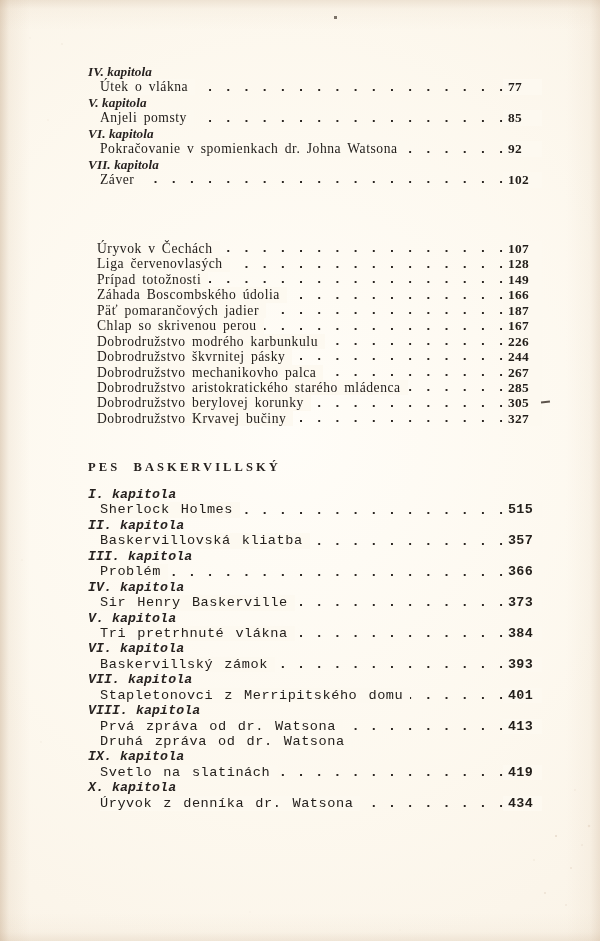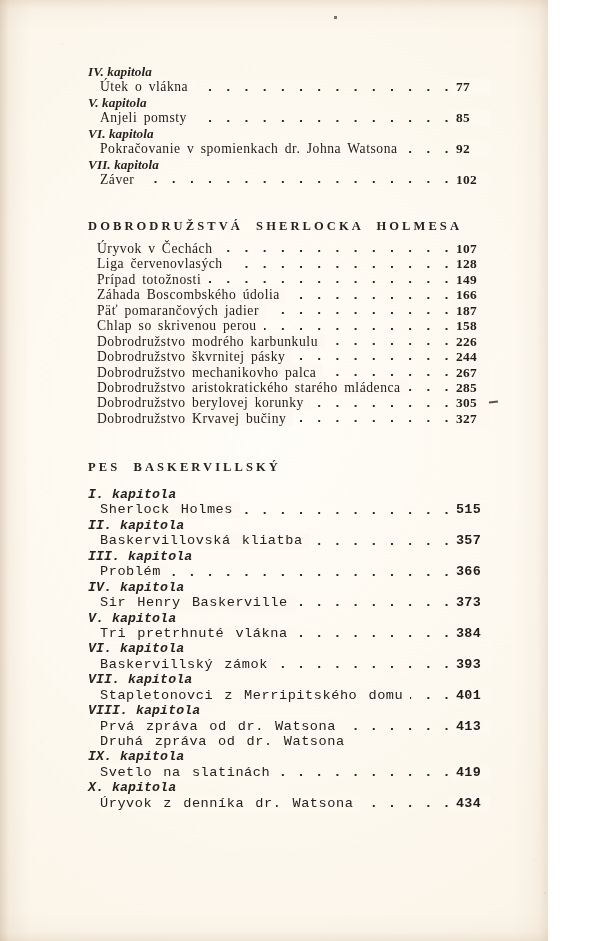--- a/index.html
+++ b/index.html
@@ -10,21 +10,21 @@
   body {
     width: 600px;
     height: 941px;
     overflow: hidden;
     font-family: "Liberation Serif", serif;
   }
 
   
   #page {
     position: relative;
-    width: 548px;
+    width: 600px;
     height: 941px;
     background: #fdf9f0;
     overflow: hidden;
   }
   
   #paper-tint {
     position: absolute;
     inset: 0;
     background:
       radial-gradient(ellipse 120% 85% at 48% 46%,
@@ -214,21 +214,20 @@
         </div>
         <div class="row">
           <span class="title ind">Záver</span>
           <span class="leader">
             <i></i>
           </span>
           <span class="pg">102</span>
         </div>
       </div>
 
-    <div class="section-head" id="head1" style="left:88px; top:219px;">DOBRODRUŽSTVÁ SHERLOCKA HOLMESA</div>
     <div class="block" id="sec1" style="top:241px;">
         <div class="row">
           <span class="title flat">Úryvok v Čechách</span>
           <span class="leader">
             <i></i>
           </span>
           <span class="pg">107</span>
         </div>
         <div class="row">
           <span class="title flat">Liga červenovlasých</span>
@@ -256,21 +255,21 @@
           <span class="leader">
             <i></i>
           </span>
           <span class="pg">187</span>
         </div>
         <div class="row">
           <span class="title flat">Chlap so skrivenou perou</span>
           <span class="leader">
             <i></i>
           </span>
-          <span class="pg">158</span>
+          <span class="pg">167</span>
         </div>
         <div class="row">
           <span class="title flat">Dobrodružstvo modrého karbunkulu</span>
           <span class="leader">
             <i></i>
           </span>
           <span class="pg">226</span>
         </div>
         <div class="row">
           <span class="title flat">Dobrodružstvo škvrnitej pásky</span>

